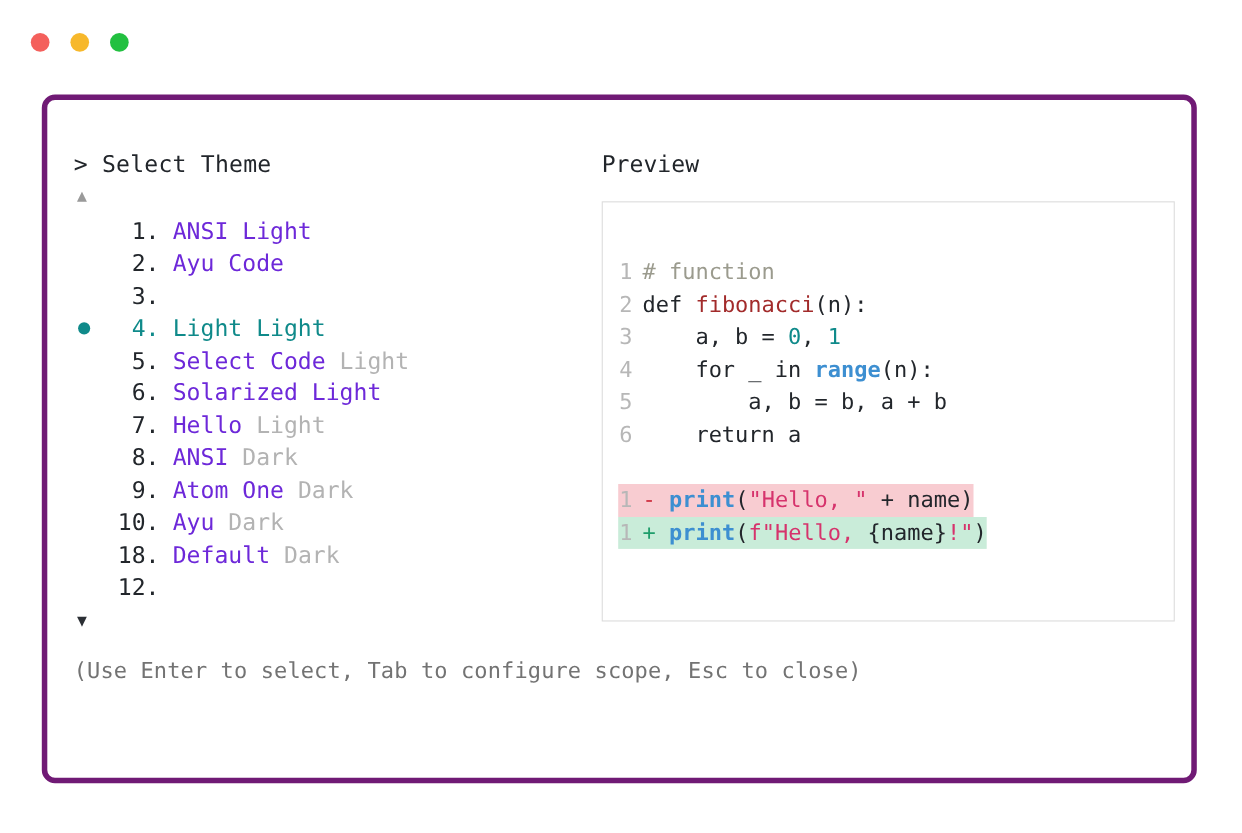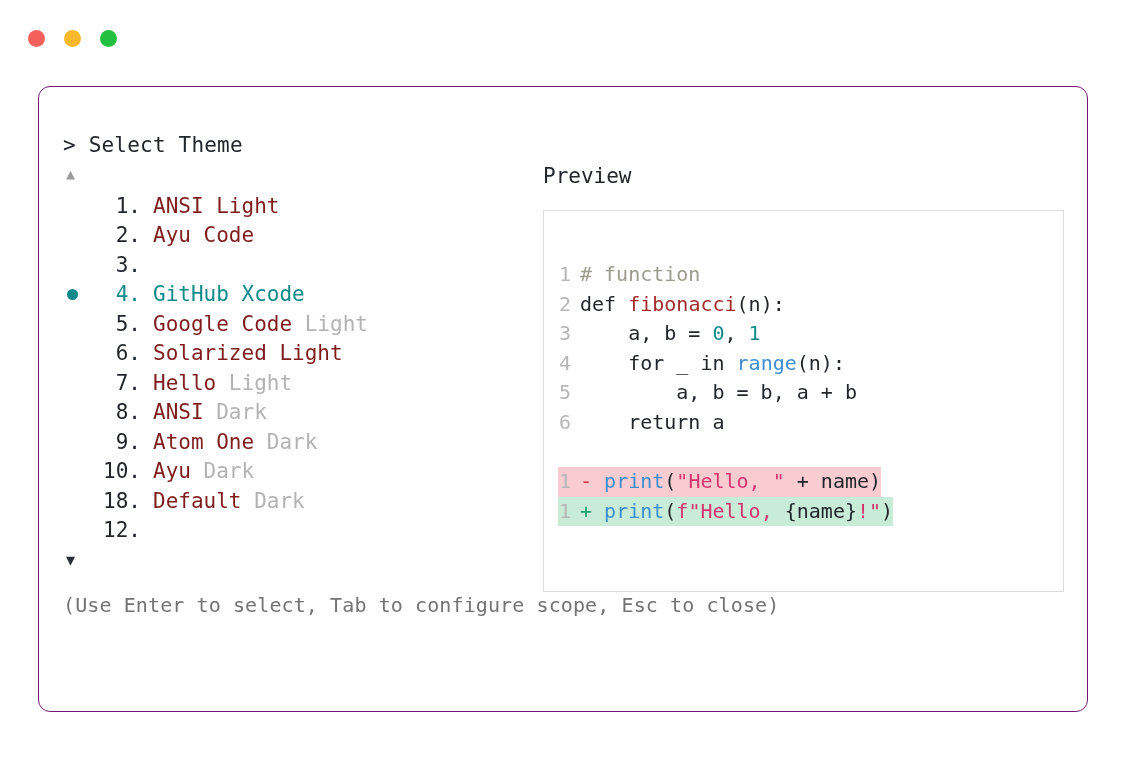--- a/index.html
+++ b/index.html
@@ -31,21 +31,21 @@
   .dot-min    { background: #f7b82b; }
   .dot-max    { background: #22c040; }
 
   
   .card {
     position: absolute;
     left: 38px;
     top: 86px;
     width: 1050px;
     height: 626px;
-    border: 1px solid #701a75;
+    border: 5px solid #701a75;
     border-radius: 12px;
     background: #ffffff;
     box-sizing: border-box;
   }
 
   .panes {
     position: absolute;
     left: 0; top: 0; right: 0; bottom: 0;
   }
 
@@ -100,41 +100,40 @@
     display: none;
   }
   .theme-row.selected .bullet { display: block; }
   .idx {
     width: 48px;
     flex: 0 0 48px;
     text-align: right;
     white-space: pre;
   }
   .label-wrap { padding-left: 12px; white-space: pre; }
-  .label-main { color: #7f1d1d; }
+  .label-main { color: #6d28d9; }
   .label-dim  { color: #b3b3b3; }
   .theme-row.selected .label-main,
   .theme-row.selected .label-dim,
   .theme-row.selected .idx { color: #0f8a8a; }
 
   .hint {
     margin-top: 22px;
     font-size: 20px;
     color: #737373;
     white-space: pre;
     letter-spacing: 0.1px;
   }
 
   
   .right-pane {
     position: absolute;
     left: 504px;
     top: 46px;
     width: 525px;
-    margin-top: 31px;
   }
   .preview-title {
     font-size: 21px;
     color: #22262b;
     white-space: pre;
   }
   .preview-box {
     margin-top: 22px;
     width: 521px;
     height: 382px;
@@ -158,21 +157,21 @@
     display: inline-block;
     width: 13px;
     text-align: right;
     margin-right: 9px;
   }
   .tok-comment { color: #9b9b8e; }
   .tok-kw      { color: #22262b; }
   .tok-fn      { color: #a22b2b; }
   .tok-plain   { color: #22262b; }
   .tok-num     { color: #0f8a8a; }
-  .tok-builtin { color: #3d8fd1; }
+  .tok-builtin { color: #3d8fd1; font-weight: bold; }
   .tok-str     { color: #d6336c; }
 
   .diff-block { margin-top: 29.6px; }
   .diff-line {
     white-space: pre;
     height: 29.6px;
     display: inline-block;
   }
   .diff-row { height: 29.6px; }
   .diff-del { background: #f8ccd1; }
@@ -192,22 +191,22 @@
 <div class="card">
   <div class="panes">
 
     <div class="left-pane">
       <div class="prompt-line">&gt; Select Theme</div>
       <div class="scroll-arrow up">▲</div>
       <div class="theme-list">
           <div class="theme-row"><div class="bullet-cell"></div><div class="idx"> 1.</div><div class="label-wrap"><span class="label-main">ANSI Light</span></div></div>
           <div class="theme-row"><div class="bullet-cell"></div><div class="idx"> 2.</div><div class="label-wrap"><span class="label-main">Ayu Code</span></div></div>
           <div class="theme-row"><div class="bullet-cell"></div><div class="idx"> 3.</div></div>
-          <div class="theme-row selected"><div class="bullet-cell"><div class="bullet"></div></div><div class="idx"> 4.</div><div class="label-wrap"><span class="label-main">GitHub Xcode</span></div></div>
-          <div class="theme-row"><div class="bullet-cell"></div><div class="idx"> 5.</div><div class="label-wrap"><span class="label-main">Google Code</span><span class="label-dim"> Light</span></div></div>
+          <div class="theme-row selected"><div class="bullet-cell"><div class="bullet"></div></div><div class="idx"> 4.</div><div class="label-wrap"><span class="label-main">Light Light</span></div></div>
+          <div class="theme-row"><div class="bullet-cell"></div><div class="idx"> 5.</div><div class="label-wrap"><span class="label-main">Select Code</span><span class="label-dim"> Light</span></div></div>
           <div class="theme-row"><div class="bullet-cell"></div><div class="idx"> 6.</div><div class="label-wrap"><span class="label-main">Solarized Light</span></div></div>
           <div class="theme-row"><div class="bullet-cell"></div><div class="idx"> 7.</div><div class="label-wrap"><span class="label-main">Hello</span><span class="label-dim"> Light</span></div></div>
           <div class="theme-row"><div class="bullet-cell"></div><div class="idx"> 8.</div><div class="label-wrap"><span class="label-main">ANSI</span><span class="label-dim"> Dark</span></div></div>
           <div class="theme-row"><div class="bullet-cell"></div><div class="idx"> 9.</div><div class="label-wrap"><span class="label-main">Atom One</span><span class="label-dim"> Dark</span></div></div>
           <div class="theme-row"><div class="bullet-cell"></div><div class="idx">10.</div><div class="label-wrap"><span class="label-main">Ayu</span><span class="label-dim"> Dark</span></div></div>
           <div class="theme-row"><div class="bullet-cell"></div><div class="idx">18.</div><div class="label-wrap"><span class="label-main">Default</span><span class="label-dim"> Dark</span></div></div>
           <div class="theme-row"><div class="bullet-cell"></div><div class="idx">12.</div></div>
         </div>
       <div class="scroll-arrow down">▼</div>
       <div class="hint">(Use Enter to select, Tab to configure scope, Esc to close)</div>

